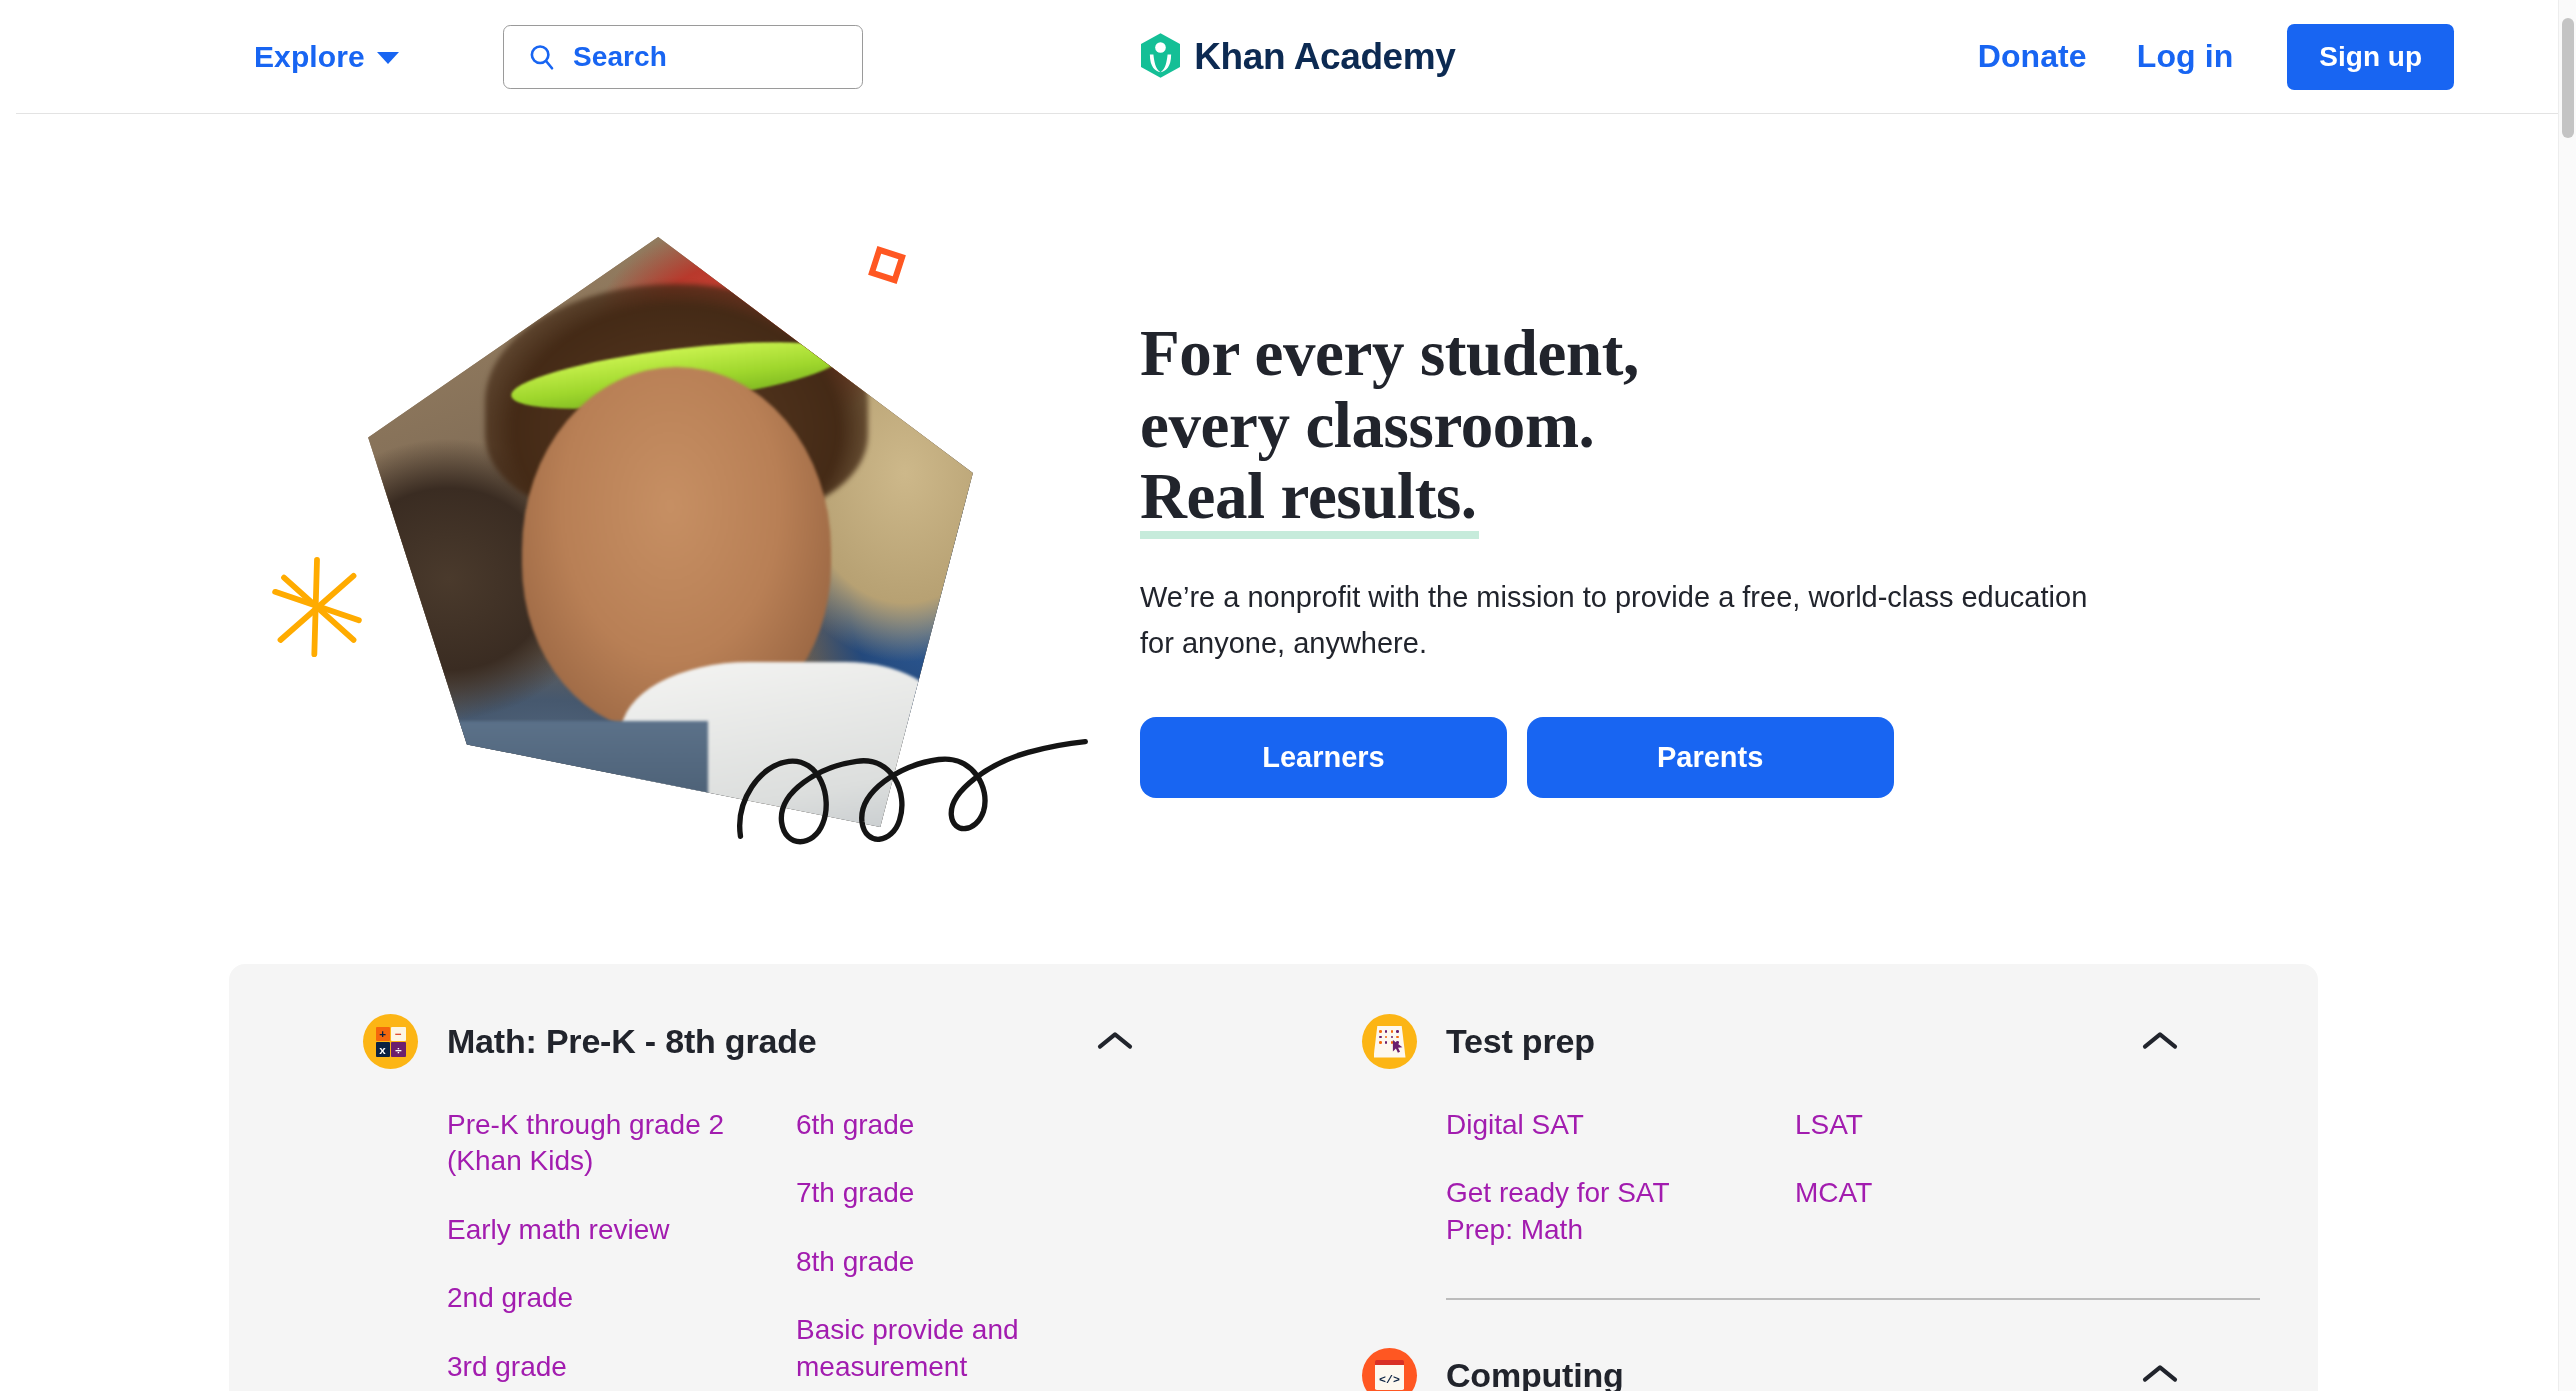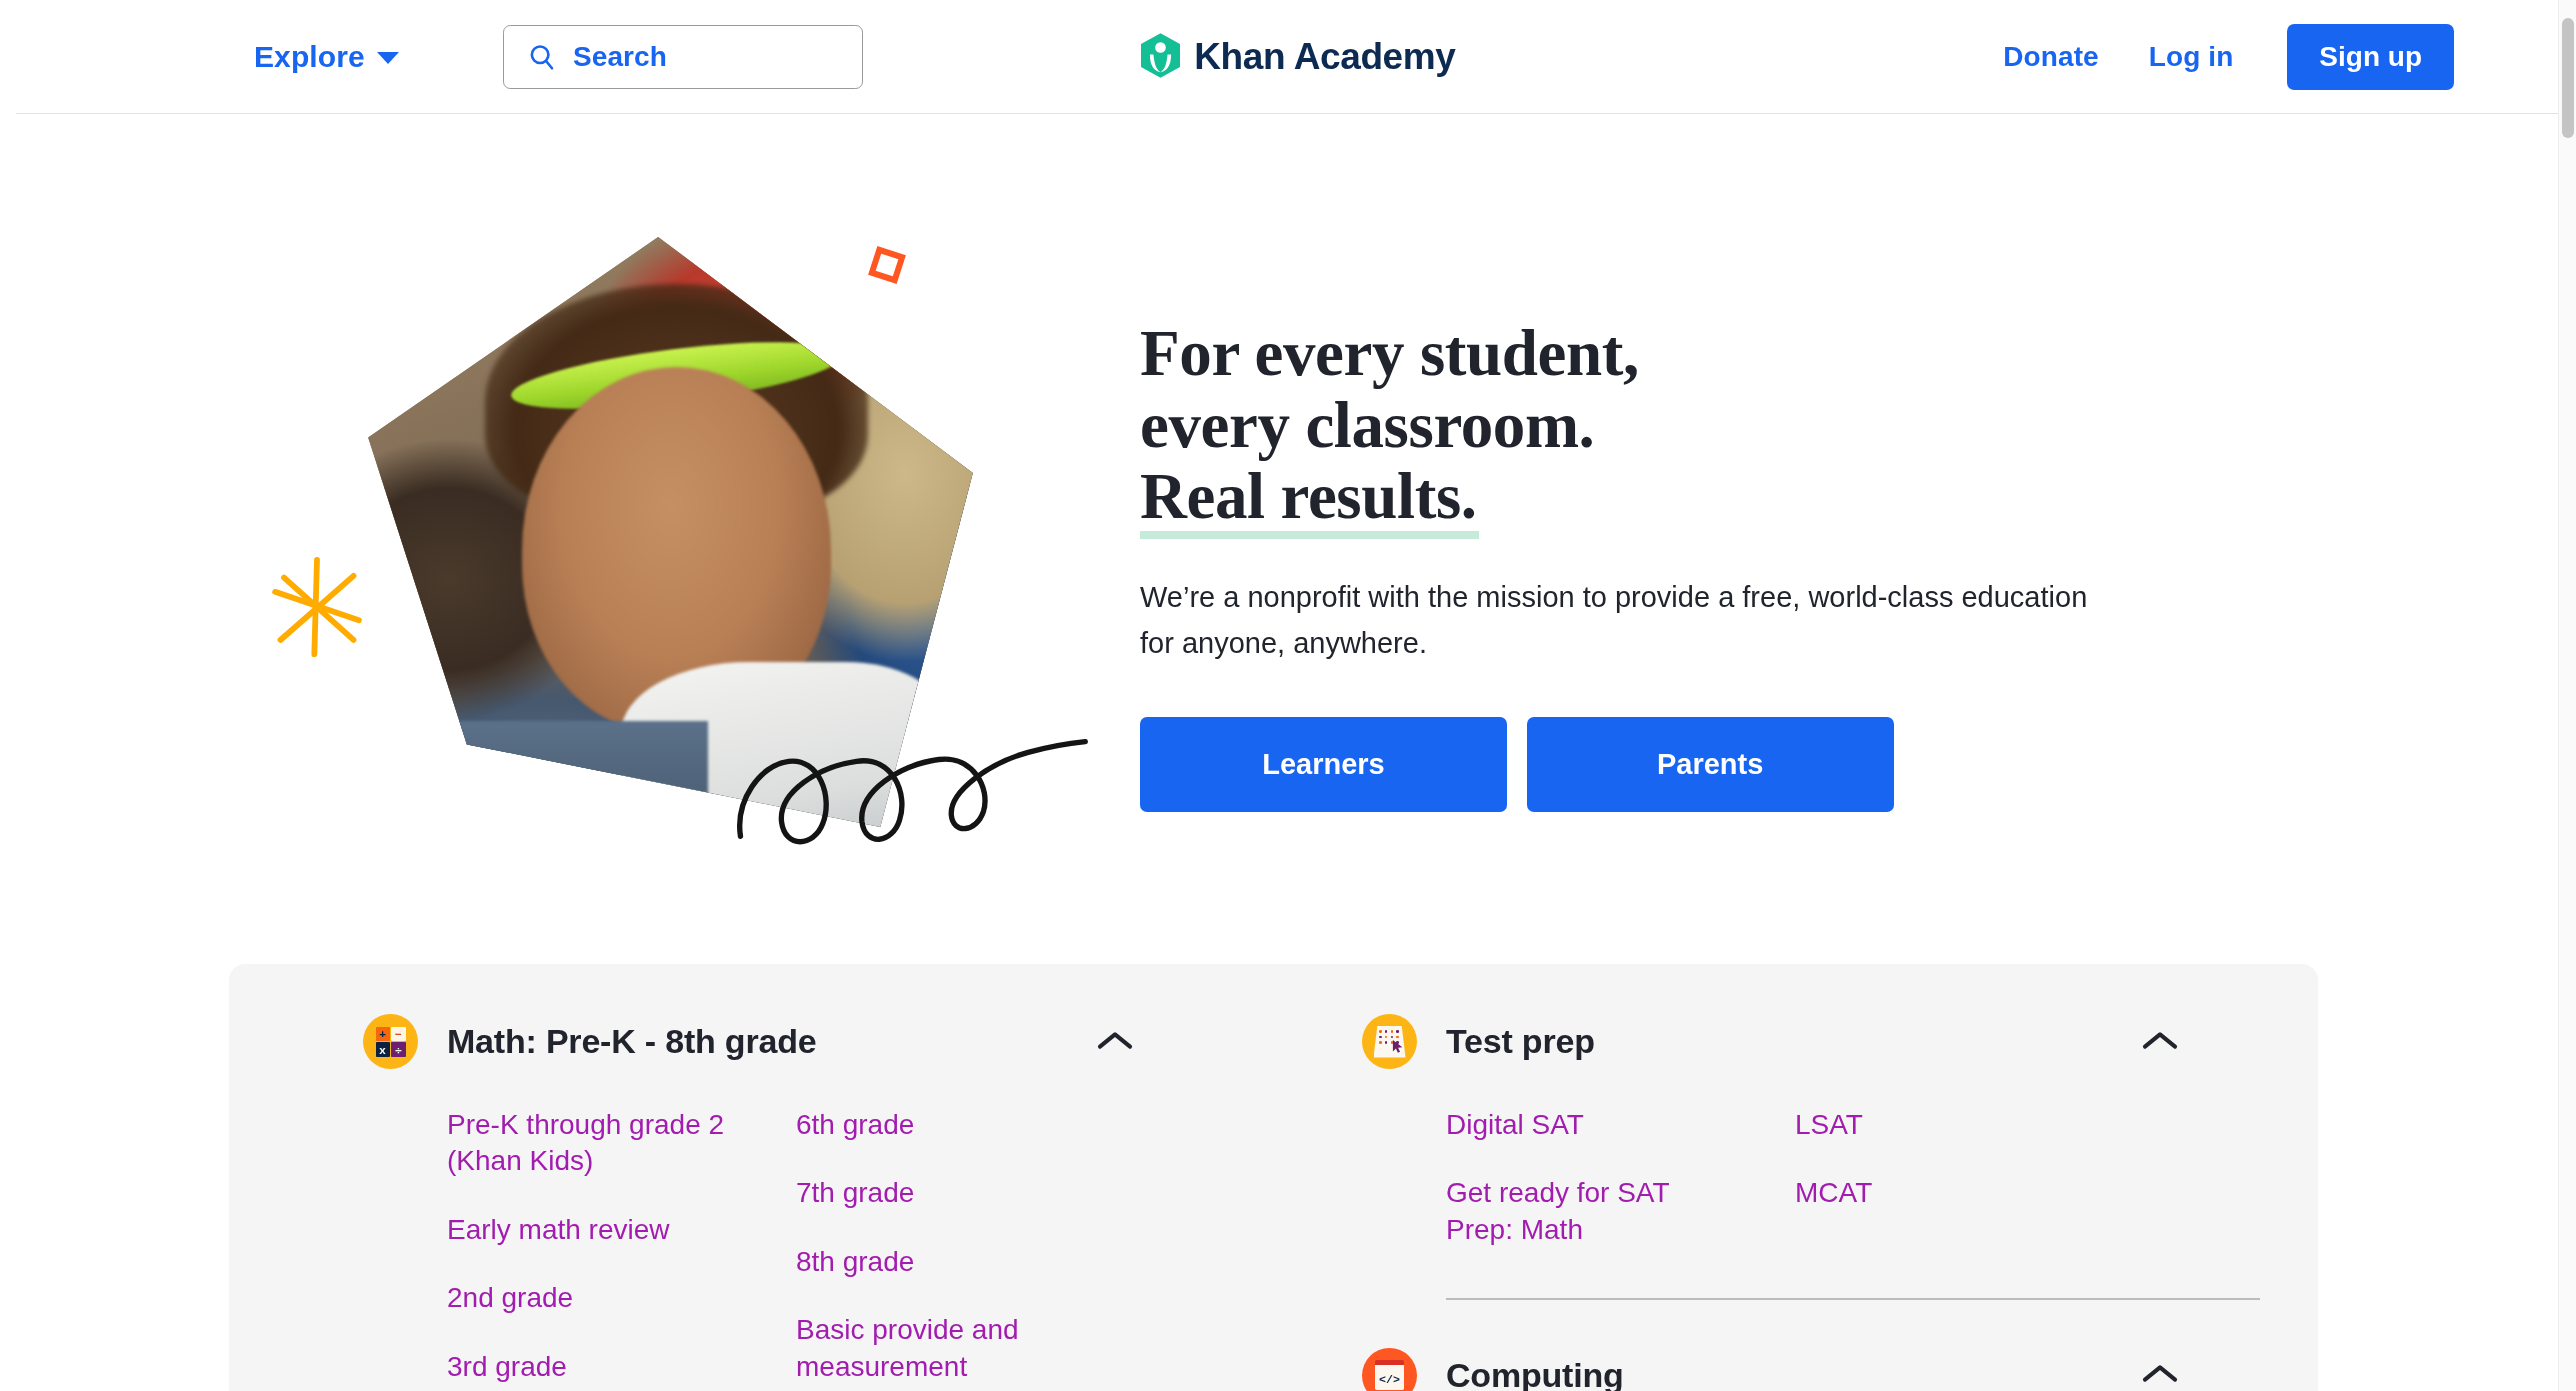--- a/index.html
+++ b/index.html
@@ -95,21 +95,21 @@
 
   .nav-right {
     position: absolute;
     right: 120px;
     display: flex;
     align-items: center;
     gap: 0;
   }
   .nav-link {
     color: #1865f2;
-    font-size: 28px;
+    font-size: 32px;
     font-weight: 700;
     cursor: pointer;
     padding: 0 25px;
     letter-spacing: 0.1px;
   }
   .signup-btn {
     margin-left: 29px;
     background: #1865f2;
     color: #ffffff;
     font-size: 28px;
@@ -262,27 +262,27 @@
     color: #21242c;
     max-width: 948px;
   }
   .hero-buttons {
     margin-top: 50px;
     display: flex;
     gap: 19.7px;
   }
   .pill-btn {
     width: 367px;
-    height: 95px;
+    height: 81px;
     background: #1865f2;
     color: #ffffff;
     font-size: 29px;
     font-weight: 700;
     border: none;
-    border-radius: 7px;
+    border-radius: 16px;
     cursor: pointer;
     font-family: "Liberation Sans", sans-serif;
   }
 
   
   .courses-card {
     position: absolute;
     left: 229px;
     top: 964px;
     width: 2089px;

